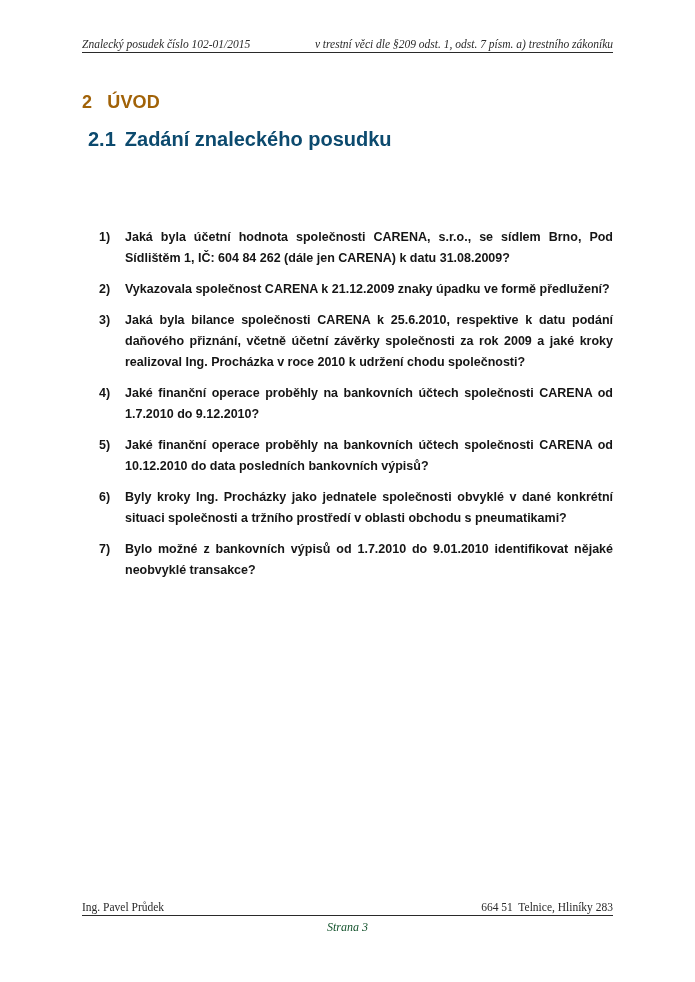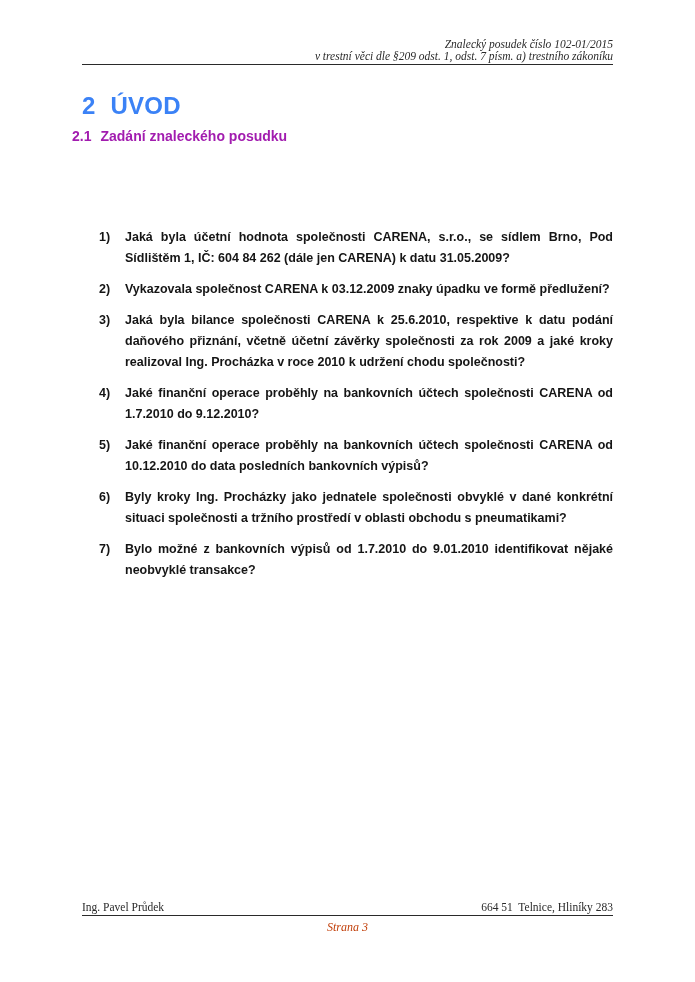--- a/index.html
+++ b/index.html
@@ -26,41 +26,40 @@
     top: 38px;
     display: flex;
     justify-content: space-between;
     align-items: flex-end;
     border-bottom: 1.5px solid #2a2a2a;
     padding-bottom: 2px;
     font-family: "Liberation Serif", serif;
     font-style: italic;
     font-size: 11.5px;
     color: #2a2a2a;
-    flex-direction: column;
   }
 
   
   .h1 {
     position: absolute;
     left: 82px;
     top: 92px;
-    font-size: 24px;
+    font-size: 18px;
     font-weight: bold;
     letter-spacing: 0.2px;
-    color: #3b82f6;
+    color: #a16207;
   }
   .h1 .num { margin-right: 15px; }
   .h2 {
     position: absolute;
-    left: 72px;
+    left: 88px;
     top: 128px;
-    font-size: 14px;
+    font-size: 20px;
     font-weight: bold;
-    color: #a21caf;
+    color: #0c4a6e;
   }
   .h2 .num { margin-right: 9px; }
 
   
   .intro {
     position: absolute;
     left: 82px;
     right: 82px;
     top: 166px;
     font-size: 12.5px;
@@ -114,21 +113,21 @@
   .footer-right { white-space: pre; }
   .page-label {
     position: absolute;
     left: 0;
     right: 0;
     top: 920px;
     text-align: center;
     font-family: "Liberation Serif", serif;
     font-style: italic;
     font-size: 12px;
-    color: #c2410c;
+    color: #14532d;
   }
 </style>
 </head>
 <body>
 
 <div class="page">
 
   <div class="doc-header">
     <span>Znalecký posudek číslo 102-01/2015</span>
     <span>v trestní věci dle §209 odst. 1, odst. 7 písm. a) trestního zákoníku</span>
@@ -139,25 +138,25 @@
   </div>
 
   <div class="h2">
     <span class="num">2.1</span><span>Zadání znaleckého posudku</span>
   </div>
 
 
   <div class="questions">
     <div class="q-item">
       <span class="q-num">1)</span>
-      <div class="q-text">Jaká byla účetní hodnota společnosti CARENA, s.r.o., se sídlem Brno, Pod Sídlištěm 1, IČ: 604 84 262 (dále jen CARENA) k datu 31.05.2009?</div>
+      <div class="q-text">Jaká byla účetní hodnota společnosti CARENA, s.r.o., se sídlem Brno, Pod Sídlištěm 1, IČ: 604 84 262 (dále jen CARENA) k datu 31.08.2009?</div>
     </div>
     <div class="q-item">
       <span class="q-num">2)</span>
-      <div class="q-text">Vykazovala společnost CARENA k 03.12.2009 znaky úpadku ve formě předlužení?</div>
+      <div class="q-text">Vykazovala společnost CARENA k 21.12.2009 znaky úpadku ve formě předlužení?</div>
     </div>
     <div class="q-item">
       <span class="q-num">3)</span>
       <div class="q-text">Jaká byla bilance společnosti CARENA k 25.6.2010, respektive k datu podání daňového přiznání, včetně účetní závěrky společnosti za rok 2009 a jaké kroky realizoval Ing. Procházka v roce 2010 k udržení chodu společnosti?</div>
     </div>
     <div class="q-item">
       <span class="q-num">4)</span>
       <div class="q-text">Jaké finanční operace proběhly na bankovních účtech společnosti CARENA od 1.7.2010 do 9.12.2010?</div>
     </div>
     <div class="q-item">

